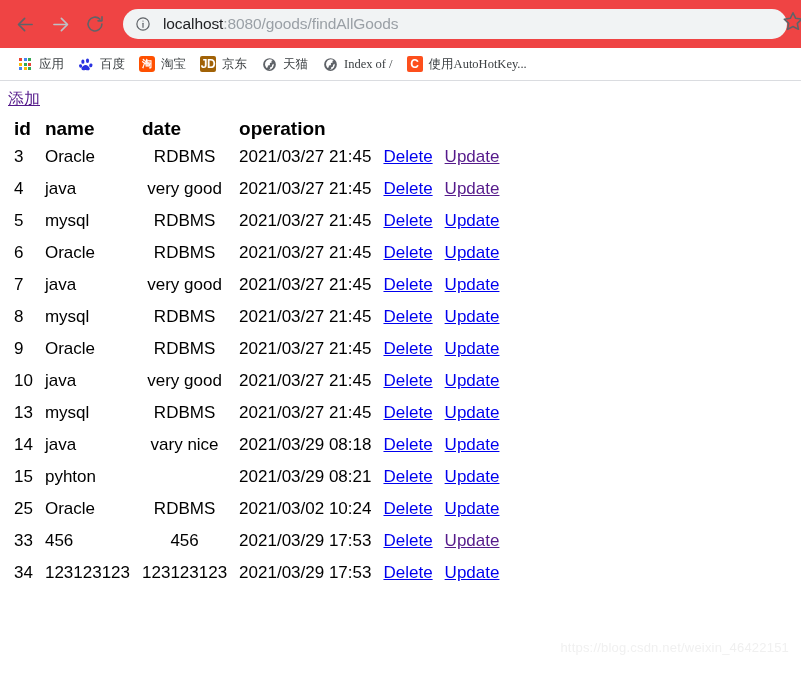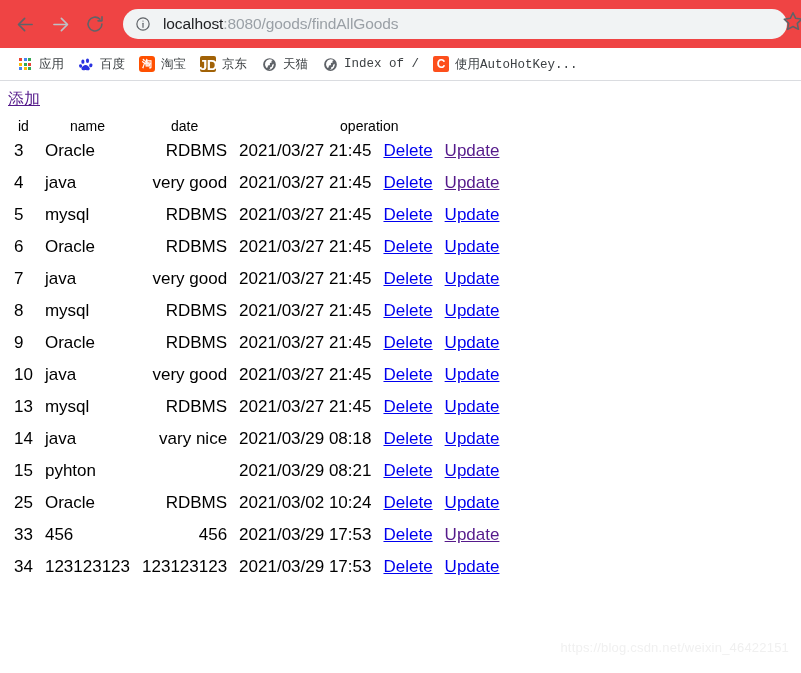--- a/index.html
+++ b/index.html
@@ -116,21 +116,21 @@
     align-items: center;
     justify-content: center;
     font-size: 11px;
     line-height: 1;
     border-radius: 2px;
     overflow: hidden;
   }
   .bm-label {
     font-size: 12.5px;
     color: #3c4043;
-    font-family: Liberation Mono, monospace;
+    font-family: Liberation Serif, serif;
   }
 
   
   .apps-grid {
     display: grid;
     grid-template-columns: repeat(3, 3px);
     grid-template-rows: repeat(3, 3px);
     gap: 1.6px;
   }
   .apps-grid i { display: block; width: 3px; height: 3px; }
@@ -144,21 +144,21 @@
   .ico-taobao {
     background: #ff5000;
     color: #ffffff;
     font-size: 10px;
     font-weight: bold;
     border-radius: 3px;
   }
   .ico-jd {
     background: #a16207;
     color: #ffffff;
-    font-size: 15px;
+    font-size: 12px;
     font-weight: bold;
     border-radius: 2px;
     letter-spacing: -0.5px;
   }
   .ico-globe { color: #5f6368; }
   .ico-c {
     background: #fd4f1c;
     color: #ffffff;
     font-size: 12px;
     font-weight: bold;
@@ -186,35 +186,34 @@
   }
 
   #goods-table {
     border-collapse: collapse;
     border-spacing: 0;
     font-size: 17px;
     color: #000000;
     margin-top: 3px;
   }
   #goods-table th {
-    font-weight: normal;
-    text-align: center;
+    font-weight: bold;
     padding: 1px 6px;
-    font-size: 14px;
+    font-size: 19px;
     white-space: nowrap;
   }
   #goods-table td {
     padding: 1px 6px;
     white-space: nowrap;
     line-height: 30px;
     font-size: 17px;
   }
   td.col-id { text-align: left; padding-left: 8px; padding-right: 2px; }
   td.col-name { text-align: left; padding-left: 4px; padding-right: 10px; }
-  td.col-desc { text-align: right; padding-left: 8px; padding-right: 10px; margin-top: 38px; }
+  td.col-desc { text-align: center; padding-left: 8px; padding-right: 10px; margin-top: 38px; }
   td.col-date { text-align: left; padding-left: 6px; padding-right: 6px; }
   td.col-op { padding-left: 2px; padding-right: 2px; }
 
   th.th-id { text-align: left; padding-left: 8px; }
   th.th-name { text-align: left; padding-left: 22px; }
   th.th-date { text-align: left; padding-left: 30px; }
   th.th-operation { text-align: left; padding-left: 20px; }
 
   a.row-link {
     text-decoration: underline;

